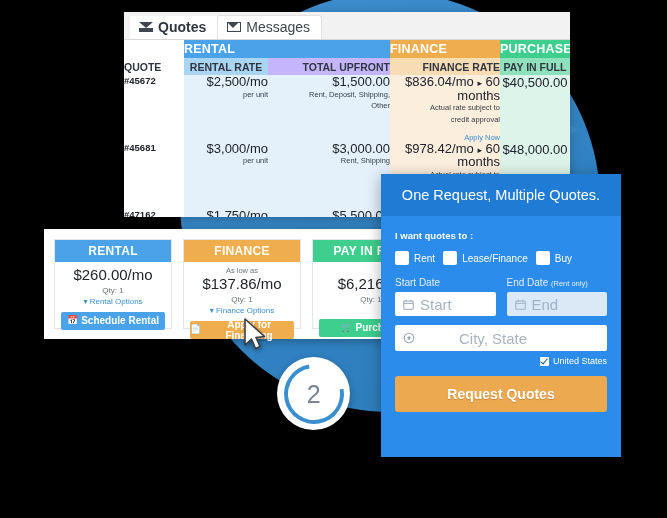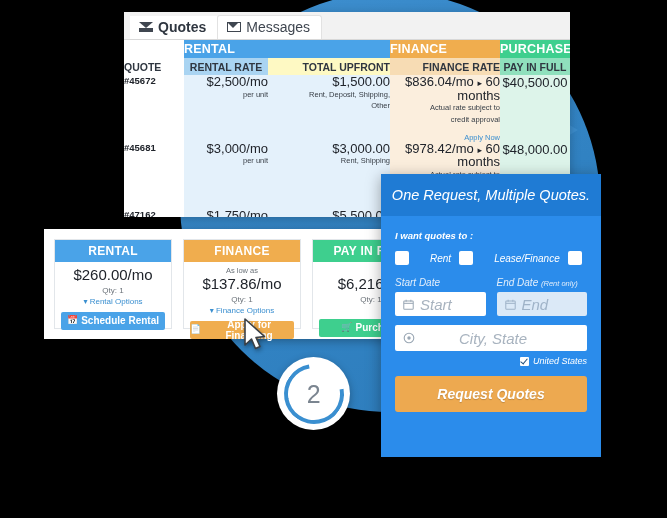--- a/index.html
+++ b/index.html
@@ -39,21 +39,21 @@
   table.quotes th,table.quotes td{padding:0;}
   .grp{font-size:12.5px;font-weight:bold;color:#fff;text-align:left;
     padding:3px 6px 3px 8px;height:18px;letter-spacing:.2px;}
   .grp-rental{background:#4aa3e8;}
   .grp-finance{background:#f0ad4e;}
   .grp-purchase{background:#3ecf8e;}
   .grp-blank{background:#fff;}
   .sub{font-size:10.5px;font-weight:bold;color:#2f3640;height:17px;padding:2px 6px;}
   .sub-quote{background:#fff;text-align:left;padding-left:8px;}
   .sub-rental{background:#a9d4f2;text-align:center;}
-  .sub-upfront{background:#fef9c3;text-align:right;margin-top:10px;}
+  .sub-upfront{background:#c4b5fd;text-align:right;margin-top:10px;}
   .sub-finrate{background:#f7dcb4;text-align:right;}
   .sub-payfull{background:#8fe0bd;text-align:center;}
   .c-quote{background:#fff;color:#20242b;font-size:9.5px;font-weight:bold;
     vertical-align:top;padding:8px 0 0 8px;}
   .c-rental{background:#e4f1fb;text-align:right;padding:6px 6px 0 0;vertical-align:top;}
   .c-upfront{background:#e4f1fb;text-align:right;padding:6px 6px 0 0;vertical-align:top;}
   .c-fin{background:#fbeedd;text-align:right;padding:6px 6px 0 0;vertical-align:top;}
   .c-pay{background:#ddf4ea;text-align:center;padding:6px 4px 0 0;vertical-align:top;
     font-size:13px;color:#20242b;}
   .big{font-size:13px;color:#20242b;line-height:1.05;}
@@ -89,32 +89,32 @@
   .badge-ring{width:52px;height:52px;border-radius:50%;
     border:4px solid #3a8fd0;border-top-color:rgba(255,255,255,0);
     transform:rotate(35deg);display:flex;align-items:center;justify-content:center;}
   .badge-num{transform:rotate(-35deg);font-size:25px;color:#7b8590;line-height:1;}
 
   
   .cursor{position:absolute;left:243px;top:318px;width:26px;height:34px;
     filter:drop-shadow(1px 2px 2px rgba(0,0,0,.35));}
 
   
-  .form-win{position:absolute;left:381px;top:174px;width:220px;height:283px;
-    background:#2b8ceb;box-shadow:0 3px 14px rgba(0,0,0,.35);overflow:hidden;font-style:italic;}
+  .form-win{position:absolute;left:381px;top:174px;width:240px;height:283px;
+    background:#2b8ceb;box-shadow:0 3px 14px rgba(0,0,0,.35);overflow:hidden;}
   .form-head{height:42px;background:#1f7bd4;display:flex;align-items:center;
     justify-content:center;color:#fff;font-size:14.5px;}
   .form-body{padding:14px 14px 0;box-sizing:border-box;}
   .f-label{font-size:9.5px;color:#fff;font-weight:bold;margin-bottom:10px;}
   .f-sub{font-size:10px;color:#e2eefb;margin-bottom:4px;}
   .f-sub .hint{font-size:7.5px;}
   .checks{display:flex;align-items:center;gap:8px;margin-bottom:12px;}
   .chk{display:flex;align-items:center;gap:5px;}
   .box{width:14px;height:14px;background:#fff;border-radius:2px;display:inline-block;}
-  .chk-lbl{font-size:10px;color:#fff;margin-left:16px;}
+  .chk-lbl{font-size:10px;color:#fff;}
   .daterow{display:flex;gap:11px;margin-bottom:9px;}
   .fld{flex:1;height:24px;background:#fff;border-radius:2px;display:flex;align-items:center;
     gap:6px;padding:0 8px;box-sizing:border-box;}
   .fld.dim{background:#dbe9f7;}
   .fld-ph{font-size:15px;color:#a8b3bf;}
   .fld.dim .fld-ph{color:#9fb3c8;}
   .fld-wide{height:26px;margin-bottom:5px;gap:44px;}
   .us{display:flex;align-items:center;justify-content:flex-end;gap:4px;margin-bottom:10px;}
   .us-box{width:9px;height:9px;background:#fff;border-radius:1px;position:relative;}
   .us-box:after{content:"";position:absolute;left:2px;top:0px;width:3px;height:6px;

